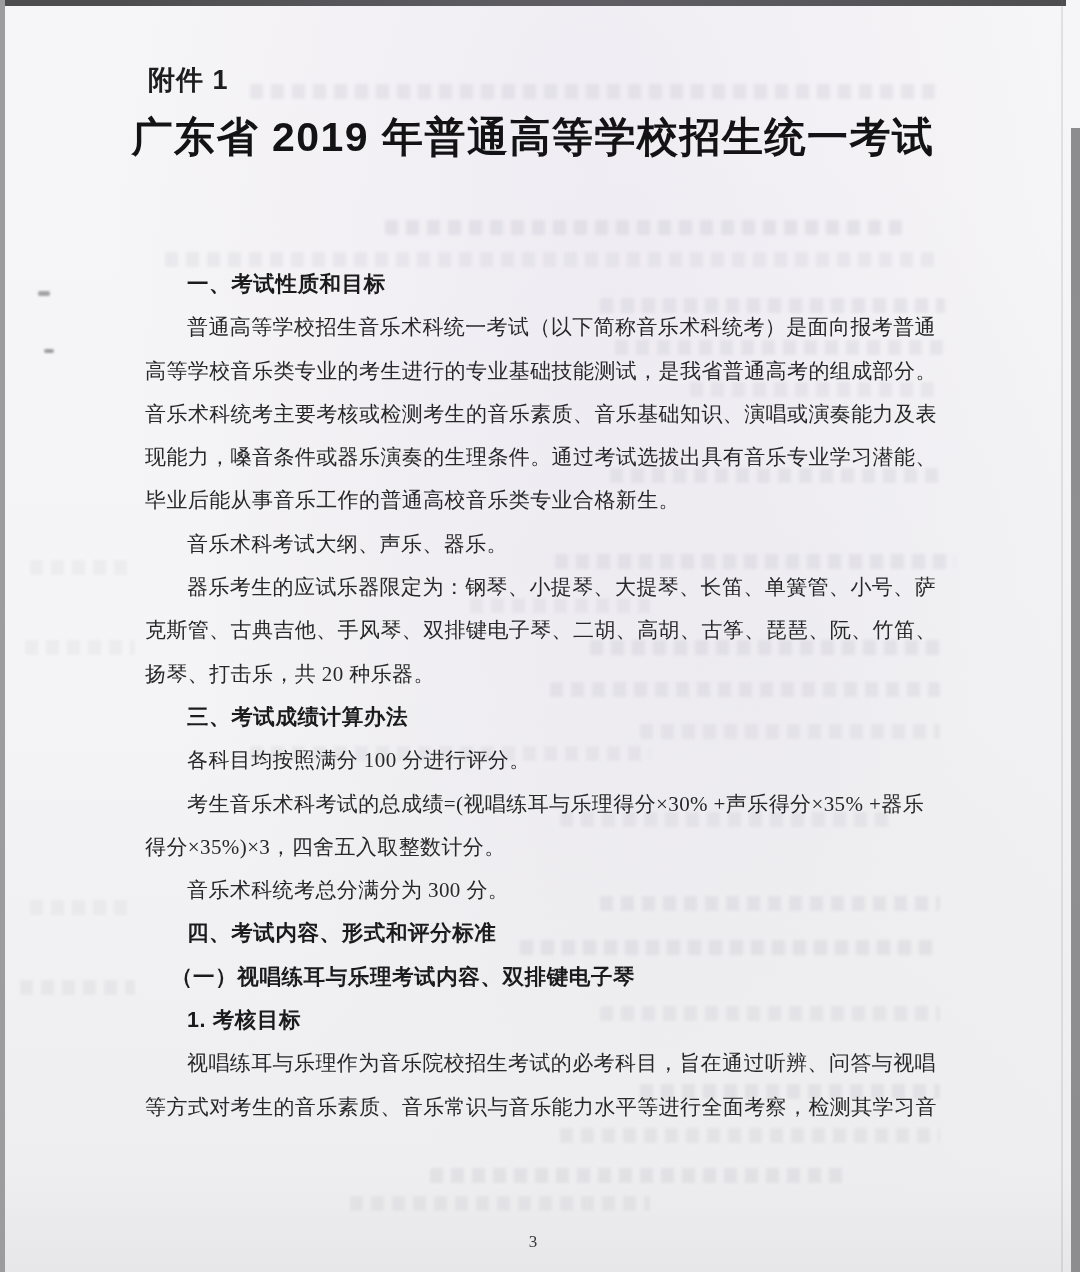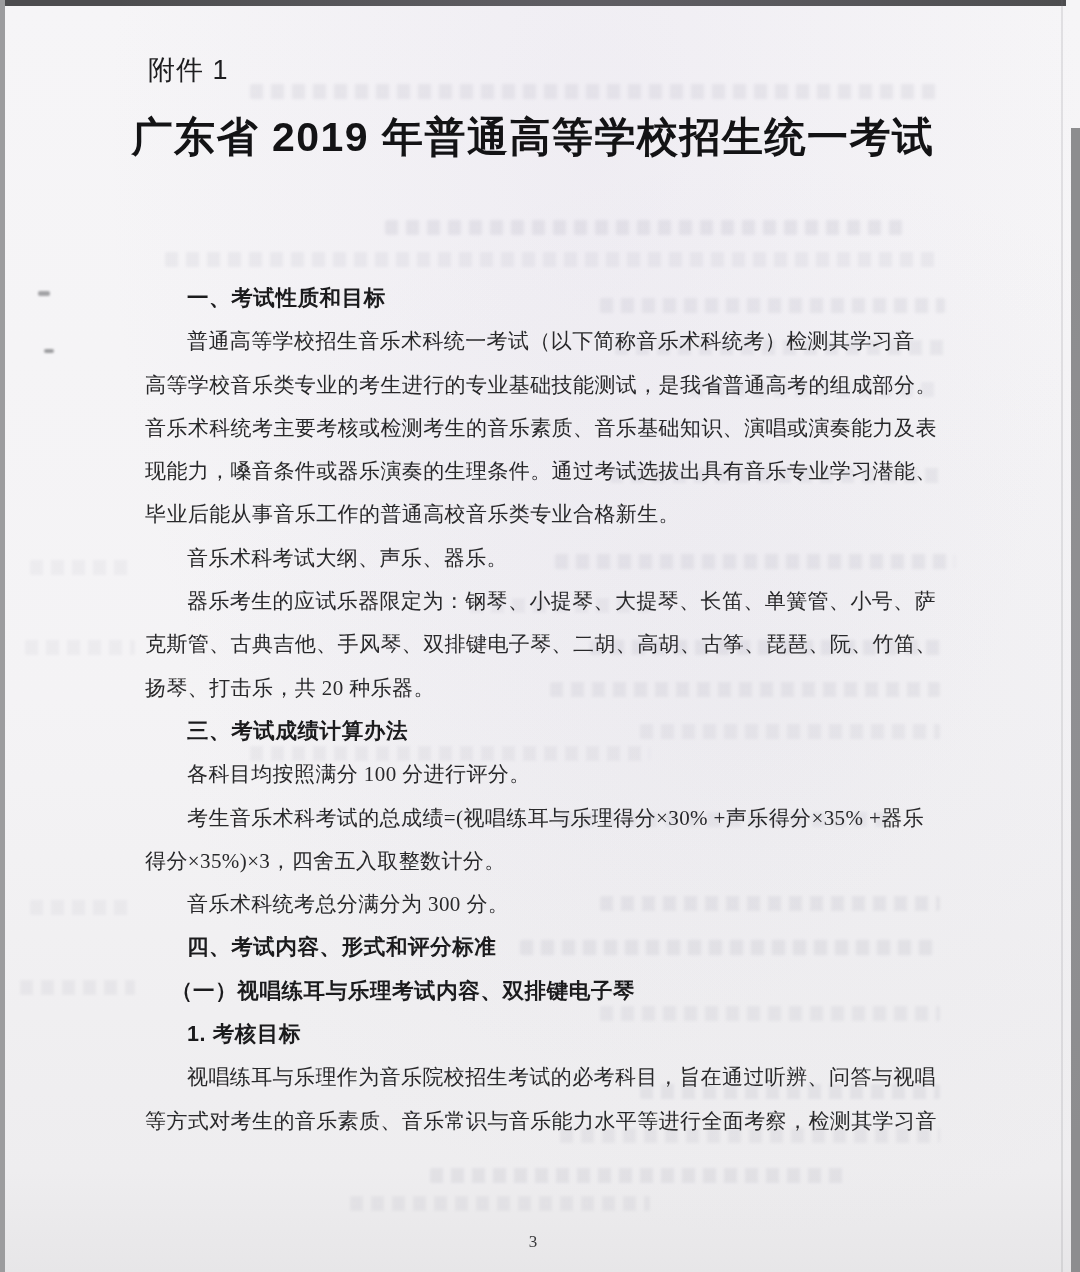--- a/index.html
+++ b/index.html
@@ -16,31 +16,31 @@
     position:absolute;inset:0;pointer-events:none;
     background:radial-gradient(ellipse at 55% 12%, rgba(205,196,222,0.16), rgba(0,0,0,0) 58%),
                radial-gradient(ellipse at 70% 55%, rgba(190,190,205,0.10), rgba(0,0,0,0) 55%);
   }
   .top-bar{position:absolute;top:0;left:0;width:1066px;height:6px;background:#4d4d4f;}
   .left-strip{position:absolute;top:0;left:0;width:5px;height:1272px;background:#9c9c9e;}
   .right-strip{position:absolute;top:128px;left:1071px;width:9px;height:1144px;background:#8d8d8f;}
   .right-edge-line{position:absolute;top:0;left:1061px;width:2px;height:1272px;background:rgba(110,110,118,0.16);}
 
   .attachment{
-    position:absolute;left:148px;top:52px;
-    font-family:"Liberation Sans", sans-serif;font-weight:400;
+    position:absolute;left:148px;top:62px;
+    font-family:"Liberation Sans", sans-serif;font-weight:700;
     font-size:27px;color:#1d1d1f;letter-spacing:1px;
   }
   .title-block{
     position:absolute;top:110px;left:0;width:1066px;text-align:center;
     font-family:"Liberation Sans", sans-serif;font-weight:700;
     font-size:41px;line-height:54px;color:#131315;letter-spacing:1.5px;
   }
   .doc-body{
-    position:absolute;left:145px;top:277px;width:795px;
+    position:absolute;left:145px;top:263px;width:795px;
     font-size:21px;color:#28282a;letter-spacing:0.4px;
   }
   .line{height:43.3px;line-height:43.3px;white-space:nowrap;}
   .line.indent{padding-left:42px;}
   .line.paren{padding-left:26px;}
   .line.heading{
     font-family:"Liberation Sans", sans-serif;font-weight:700;
     color:#1b1b1d;font-size:21.5px;letter-spacing:0.6px;
   }
   .page-number{
@@ -99,21 +99,21 @@
   <div class="tint"></div>
 
   <div class="attachment">附件 1</div>
 
   <div class="title-block">
     <div>广东省 2019 年普通高等学校招生统一考试</div>
   </div>
 
   <div class="doc-body">
       <div class="line heading indent">一、考试性质和目标</div>
-      <div class="line body indent">普通高等学校招生音乐术科统一考试（以下简称音乐术科统考）检测其学习音</div>
+      <div class="line body indent">普通高等学校招生音乐术科统一考试（以下简称音乐术科统考）是面向报考普通</div>
       <div class="line body">高等学校音乐类专业的考生进行的专业基础技能测试，是我省普通高考的组成部分。</div>
       <div class="line body">音乐术科统考主要考核或检测考生的音乐素质、音乐基础知识、演唱或演奏能力及表</div>
       <div class="line body">现能力，嗓音条件或器乐演奏的生理条件。通过考试选拔出具有音乐专业学习潜能、</div>
       <div class="line body">毕业后能从事音乐工作的普通高校音乐类专业合格新生。</div>
       <div class="line body indent">音乐术科考试大纲、声乐、器乐。</div>
       <div class="line body indent">器乐考生的应试乐器限定为：钢琴、小提琴、大提琴、长笛、单簧管、小号、萨</div>
       <div class="line body">克斯管、古典吉他、手风琴、双排键电子琴、二胡、高胡、古筝、琵琶、阮、竹笛、</div>
       <div class="line body">扬琴、打击乐，共 20 种乐器。</div>
       <div class="line heading indent">三、考试成绩计算办法</div>
       <div class="line body indent">各科目均按照满分 100 分进行评分。</div>

